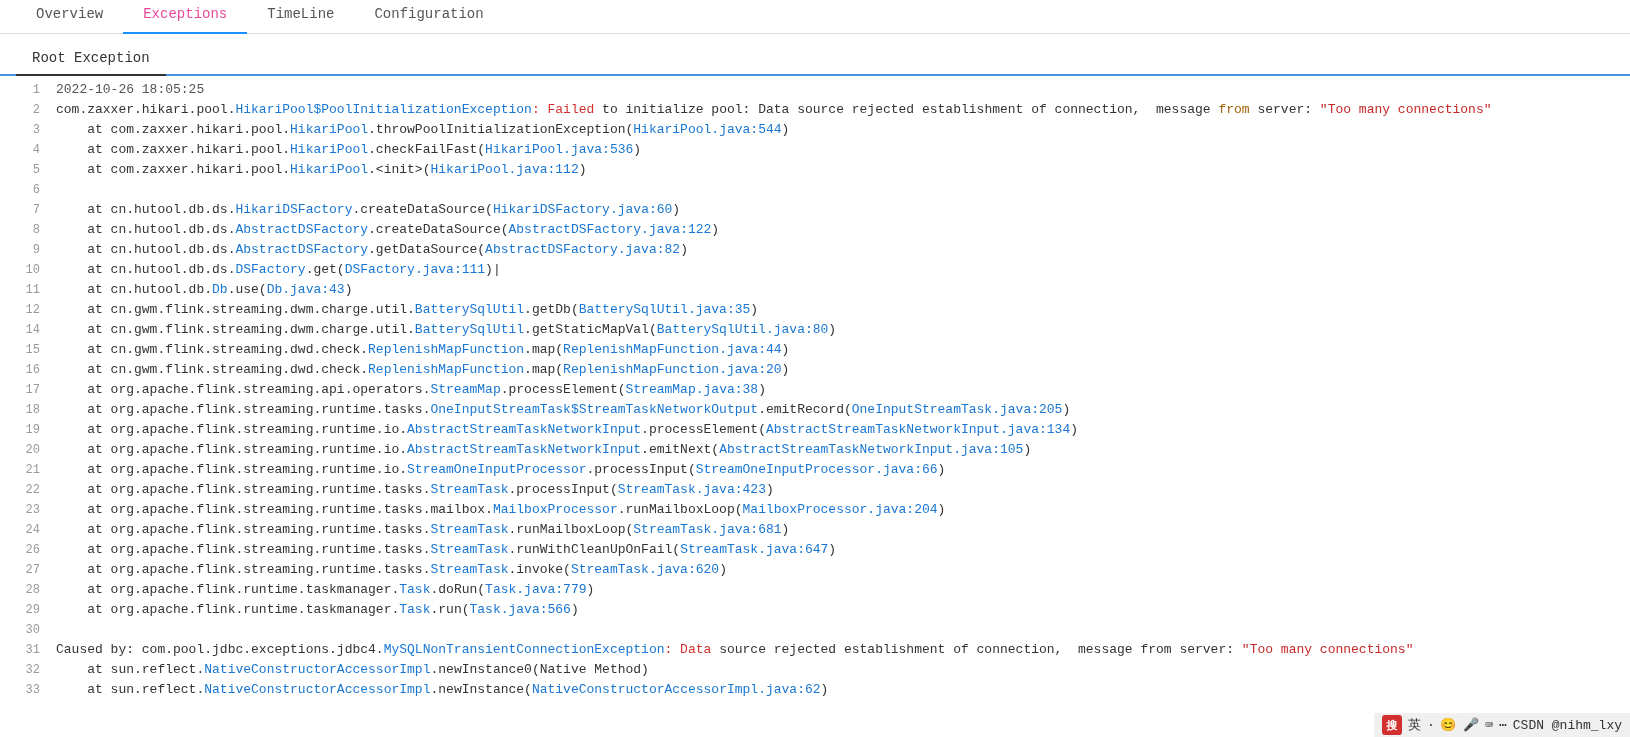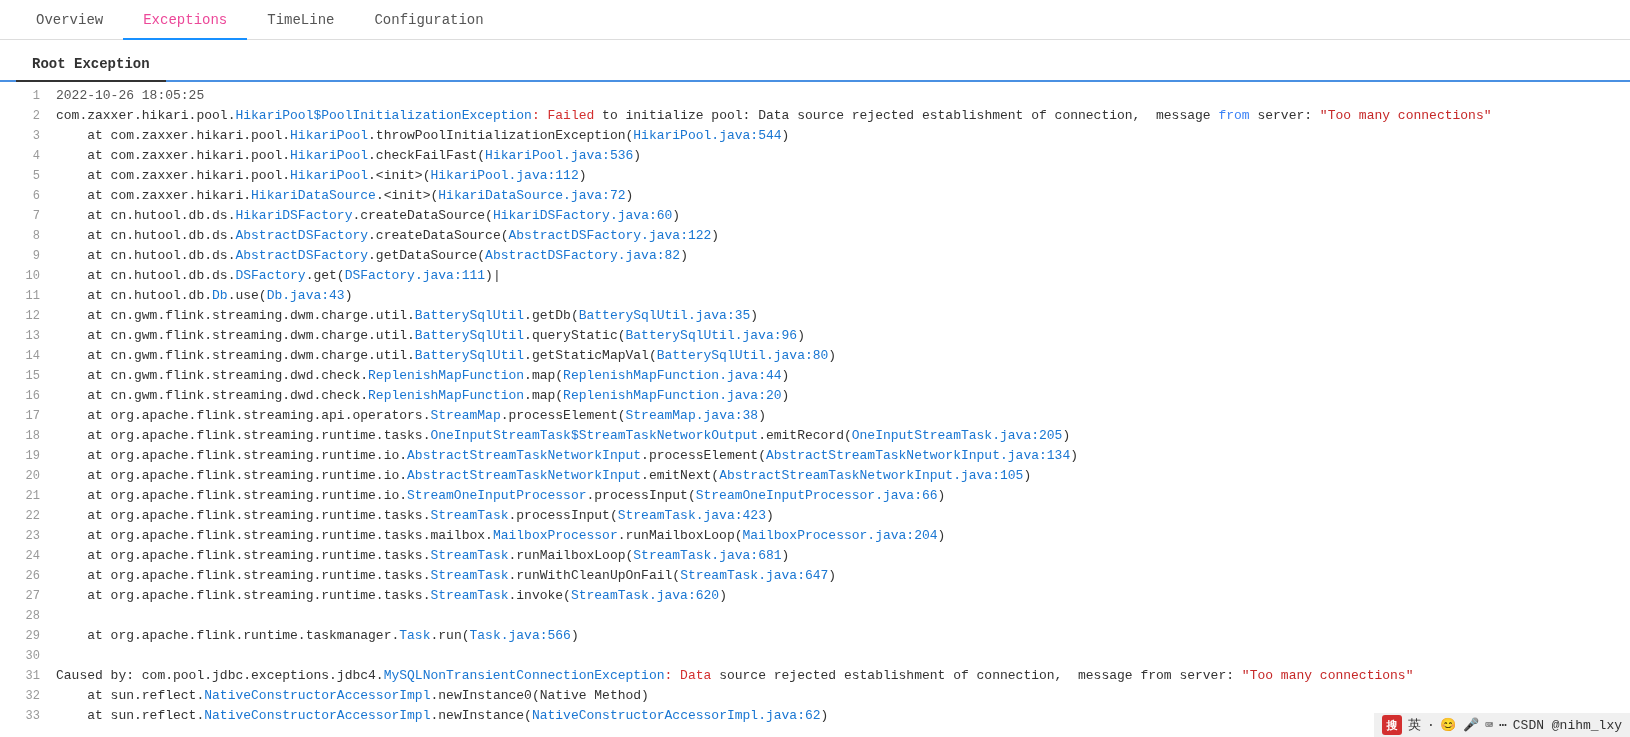--- a/index.html
+++ b/index.html
@@ -13,21 +13,21 @@
       height: 737px;
     }
 
     
     .top-nav {
       display: flex;
       align-items: flex-end;
       border-bottom: 1px solid #ddd;
       padding: 0 16px;
       background: #fff;
-      height: 40px;
+      height: 34px;
     }
     .nav-tab {
       padding: 10px 20px;
       cursor: pointer;
       font-size: 14px;
       color: #555;
       border-bottom: 2px solid transparent;
       margin-bottom: -1px;
       white-space: nowrap;
     }
@@ -50,21 +50,21 @@
       padding: 8px 16px;
       cursor: pointer;
       font-size: 14px;
       color: #555;
       border-bottom: 2px solid transparent;
       margin-bottom: -2px;
       white-space: nowrap;
     }
     .sub-tab.active {
       color: #333;
-      font-weight: 700;
+      font-weight: 400;
       border-bottom: 2px solid #333;
     }
 
     
     .code-area {
       overflow-y: auto;
       overflow-x: auto;
       height: calc(737px - 88px);
       background: #fff;
       padding: 4px 0;
@@ -88,21 +88,21 @@
     }
 
     .line-content {
       white-space: pre;
       font-size: 13px;
       line-height: 20px;
       text-align: center;
     }
 
     .text-normal { color: #333; }
-    .text-blue { color: #3b82f6; }
+    .text-blue { color: #a16207; }
     .text-red { color: #d32f2f; }
     .text-string { color: #c62828; }
     .text-link { color: #1976d2; cursor: pointer; }
 
     
     .timestamp { color: #555; }
 
     
     .caused-by { color: #333; }
 
@@ -178,21 +178,20 @@
     <span class="line-content"><span class="text-normal">    at com.zaxxer.hikari.pool.</span><span class="text-link">HikariPool</span><span class="text-normal">.checkFailFast(</span><span class="text-link">HikariPool.java:536</span><span class="text-normal">)</span></span>
   </div>
 
   <div class="code-line">
     <span class="line-num">5</span>
     <span class="line-content"><span class="text-normal">    at com.zaxxer.hikari.pool.</span><span class="text-link">HikariPool</span><span class="text-normal">.&lt;init&gt;(</span><span class="text-link">HikariPool.java:112</span><span class="text-normal">)</span></span>
   </div>
 
   <div class="code-line">
     <span class="line-num">6</span>
-    <span class="line-content"><span class="text-normal">    at com.zaxxer.hikari.</span><span class="text-link">HikariDataSource</span><span class="text-normal">.&lt;init&gt;(</span><span class="text-link">HikariDataSource.java:72</span><span class="text-normal">)</span></span>
   </div>
 
   <div class="code-line">
     <span class="line-num">7</span>
     <span class="line-content"><span class="text-normal">    at cn.hutool.db.ds.</span><span class="text-link">HikariDSFactory</span><span class="text-normal">.createDataSource(</span><span class="text-link">HikariDSFactory.java:60</span><span class="text-normal">)</span></span>
   </div>
 
   <div class="code-line">
     <span class="line-num">8</span>
     <span class="line-content"><span class="text-normal">    at cn.hutool.db.ds.</span><span class="text-link">AbstractDSFactory</span><span class="text-normal">.createDataSource(</span><span class="text-link">AbstractDSFactory.java:122</span><span class="text-normal">)</span></span>
@@ -211,24 +210,20 @@
   <div class="code-line">
     <span class="line-num">11</span>
     <span class="line-content"><span class="text-normal">    at cn.hutool.db.</span><span class="text-link">Db</span><span class="text-normal">.use(</span><span class="text-link">Db.java:43</span><span class="text-normal">)</span></span>
   </div>
 
   <div class="code-line">
     <span class="line-num">12</span>
     <span class="line-content"><span class="text-normal">    at cn.gwm.flink.streaming.dwm.charge.util.</span><span class="text-link">BatterySqlUtil</span><span class="text-normal">.getDb(</span><span class="text-link">BatterySqlUtil.java:35</span><span class="text-normal">)</span></span>
   </div>
 
-  <div class="code-line">
-    <span class="line-num">13</span>
-    <span class="line-content"><span class="text-normal">    at cn.gwm.flink.streaming.dwm.charge.util.</span><span class="text-link">BatterySqlUtil</span><span class="text-normal">.queryStatic(</span><span class="text-link">BatterySqlUtil.java:96</span><span class="text-normal">)</span></span>
-  </div>
 
   <div class="code-line">
     <span class="line-num">14</span>
     <span class="line-content"><span class="text-normal">    at cn.gwm.flink.streaming.dwm.charge.util.</span><span class="text-link">BatterySqlUtil</span><span class="text-normal">.getStaticMapVal(</span><span class="text-link">BatterySqlUtil.java:80</span><span class="text-normal">)</span></span>
   </div>
 
   <div class="code-line">
     <span class="line-num">15</span>
     <span class="line-content"><span class="text-normal">    at cn.gwm.flink.streaming.dwd.check.</span><span class="text-link">ReplenishMapFunction</span><span class="text-normal">.map(</span><span class="text-link">ReplenishMapFunction.java:44</span><span class="text-normal">)</span></span>
   </div>
@@ -284,20 +279,21 @@
     <span class="line-content"><span class="text-normal">    at org.apache.flink.streaming.runtime.tasks.</span><span class="text-link">StreamTask</span><span class="text-normal">.runWithCleanUpOnFail(</span><span class="text-link">StreamTask.java:647</span><span class="text-normal">)</span></span>
   </div>
 
   <div class="code-line">
     <span class="line-num">27</span>
     <span class="line-content"><span class="text-normal">    at org.apache.flink.streaming.runtime.tasks.</span><span class="text-link">StreamTask</span><span class="text-normal">.invoke(</span><span class="text-link">StreamTask.java:620</span><span class="text-normal">)</span></span>
   </div>
 
   <div class="code-line">
     <span class="line-num">28</span>
+    <span class="line-content"><span class="text-normal">    at org.apache.flink.runtime.taskmanager.</span><span class="text-link">Task</span><span class="text-normal">.doRun(</span><span class="text-link">Task.java:779</span><span class="text-normal">)</span></span>
   </div>
 
   <div class="code-line">
     <span class="line-num">29</span>
     <span class="line-content"><span class="text-normal">    at org.apache.flink.runtime.taskmanager.</span><span class="text-link">Task</span><span class="text-normal">.run(</span><span class="text-link">Task.java:566</span><span class="text-normal">)</span></span>
   </div>
 
   <div class="code-line">
     <span class="line-num">30</span>
   </div>

